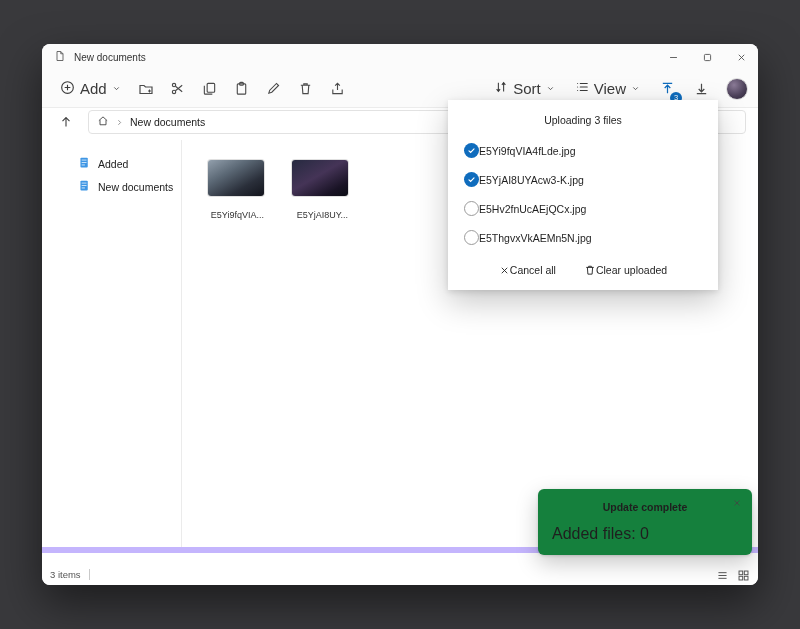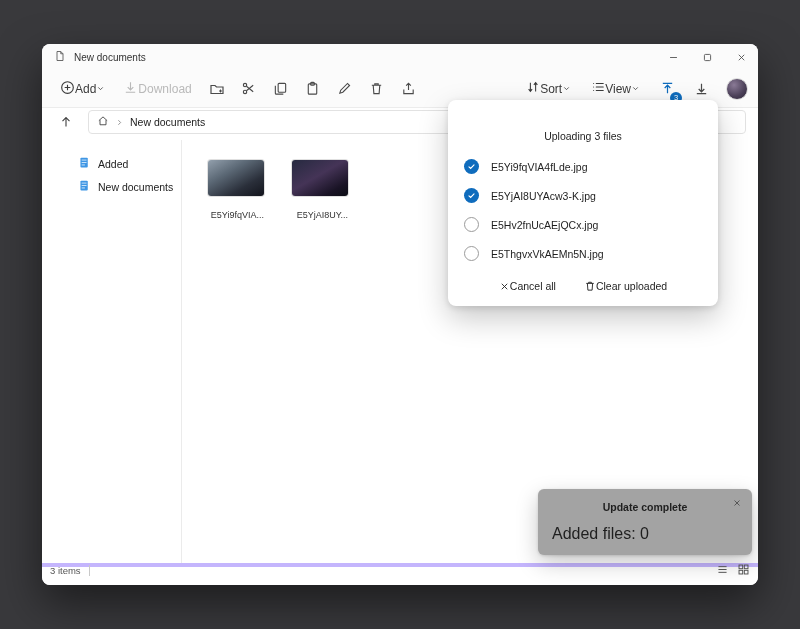--- a/index.html
+++ b/index.html
@@ -32,23 +32,23 @@
     background: transparent; border: none; color: #444; cursor: default;
   }
   
   .toolbar {
     height: 38px; flex: 0 0 38px;
     display: flex; align-items: center;
     padding: 0 10px; gap: 2px;
     background: #fbfbfb; border-bottom: 1px solid #ececec;
   }
   .tb-btn {
-    display: flex; align-items: center; 
+    display: flex; align-items: center; gap: 5px;
     padding: 5px 8px; border-radius: 4px;
-    font-size: 12px; color: #3a3a3a;
+    font-size: 15px; color: #3a3a3a;
     background: transparent; border: none; cursor: default;
   }
   .tb-btn.disabled { color: #b9b9b9; }
   .tb-icon-btn {
     width: 30px; height: 28px; display: flex;
     align-items: center; justify-content: center;
     color: #4a4a4a; background: transparent; border: none;
   }
   .tb-right { margin-left: auto; display: flex; align-items: center; gap: 4px; }
   .badge-wrap { position: relative; }
@@ -86,47 +86,47 @@
   }
   .main { flex: 1; padding: 20px 16px; display: flex; gap: 18px; align-items: flex-start; }
   .tile { width: 66px; display: flex; flex-direction: column; align-items: flex-end; }
   .thumb { width: 56px; height: 36px; border-radius: 3px; box-shadow: 0 0 0 1px rgba(0,0,0,.12); }
   .thumb-1 { background: linear-gradient(150deg, #93a0ad 0%, #5b6875 35%, #2a2f3a 70%, #12141c 100%); }
   .thumb-2 { background: linear-gradient(150deg, #262a40 0%, #453457 45%, #191325 80%, #0c0d15 100%); }
   .tile-label { margin-top: 14px; font-size: 9px; color: #333; text-align: center; white-space: nowrap; }
   
   .statusbar {
     height: 20px; flex: 0 0 20px;
-    border-top: 4px solid #c4b5fd;
-    display: flex; align-items: flex-end; gap: 8px;
-    padding: 9px 8px; font-size: 9.5px; color: #555;
+    border-top: 6px solid #c4b5fd;
+    display: flex; align-items: flex-start; gap: 8px;
+    padding: 16px 8px; font-size: 9.5px; color: #555;
     background: #fff;
   }
   .status-div { width: 1px; height: 11px; background: #c9c9c9; }
   .status-right { margin-left: auto; display: flex; gap: 8px; color: #555; }
   .status-right .s-ic { display:flex; align-items:center; }
   
   .upload-panel {
     position: absolute; top: 56px; right: 40px; width: 270px;
-    background: #fff; border-radius: 8px; z-index: 30;
+    background: #fff; border-radius: 0; z-index: 30;
     box-shadow: 0 2px 6px rgba(0,0,0,.12), 0 12px 30px rgba(0,0,0,.22);
-    padding: 28px 16px 14px 16px;
+    padding: 12px 16px 14px 16px;
   }
   .upload-title { text-align: center; font-size: 10.5px; color: #1f1f1f; margin: 2px 0 10px; }
-  .upload-row { display: flex; align-items: center; gap: 12px; height: 29px; font-size: 10.5px; color: #1f1f1f; }
+  .upload-row { display: flex; align-items: center; height: 29px; font-size: 10.5px; color: #1f1f1f; }
   .st-circle { width: 15px; height: 15px; border-radius: 50%; flex: 0 0 15px; display: flex; align-items: center; justify-content: center; }
   .upload-row.done .st-circle { background: #0f6cbd; }
   .upload-row.done .st-circle svg { display: block; }
   .upload-row.pending .st-circle { border: 1.5px solid #9b9b9b; }
   .upload-actions { display: flex; justify-content: center; gap: 28px; margin-top: 12px; }
   .upload-action { display: flex; align-items: center; font-size: 10.5px; color: #1f1f1f; background: none; border: none; }
   
   .toast {
     position: absolute; right: 6px; bottom: 30px; width: 214px;
-    background: #a3a3a3; border-radius: 6px; z-index: 25;
+    background: #15803d; border-radius: 6px; z-index: 25;
     box-shadow: 0 1px 3px rgba(0,0,0,.14), 0 8px 22px rgba(0,0,0,.22);
     padding: 12px 14px 12px 14px;
   }
   .toast-title { font-size: 10.5px; font-weight: bold; text-align: center; color: #1f1f1f; margin-bottom: 12px; }
   .toast-close { position: absolute; top: 9px; right: 10px; color: #444; background: none; border: none; display:flex; }
   .toast-line { font-size: 16px; color: #1f1f1f; margin-top: 11px; }
   svg { flex-shrink: 0; }
 </style>
 </head>
 <body>
@@ -163,26 +163,20 @@
   <div class="toolbar">
     <button class="tb-btn">
       <span><svg width="15" height="15" viewBox="0 0 16 16" fill="none" stroke="currentColor" stroke-width="1.2">
             <circle cx="8" cy="8" r="6.2"></circle>
             <path d="M8 5v6M5 8h6"></path>
           </svg></span>
       <span>Add</span>
       <svg width="9" height="9" viewBox="0 0 16 16" fill="none" stroke="currentColor" stroke-width="1.4">
           <path d="M4 6l4 4 4-4"></path>
         </svg>
-    </button>
-    <button class="tb-btn disabled">
-      <span><svg width="15" height="15" viewBox="0 0 16 16" fill="none" stroke="currentColor" stroke-width="1.2">
-            <path d="M8 2.5v7.5M5 7.5L8 10.5l3-3M3 13h10"></path>
-          </svg></span>
-      <span>Download</span>
     </button>
     <button class="tb-icon-btn">
       <svg width="16" height="16" viewBox="0 0 16 16" fill="none" stroke="currentColor" stroke-width="1.2">
           <path d="M2 4.5h4l1.5 1.5H14v6.5H2z"></path>
           <path d="M11.5 8.5v3M10 10h3" stroke-width="1"></path>
         </svg>
     </button>
     <button class="tb-icon-btn">
       <svg width="15" height="15" viewBox="0 0 16 16" fill="none" stroke="currentColor" stroke-width="1.2">
           <circle cx="4.3" cy="4.3" r="1.8"></circle>

